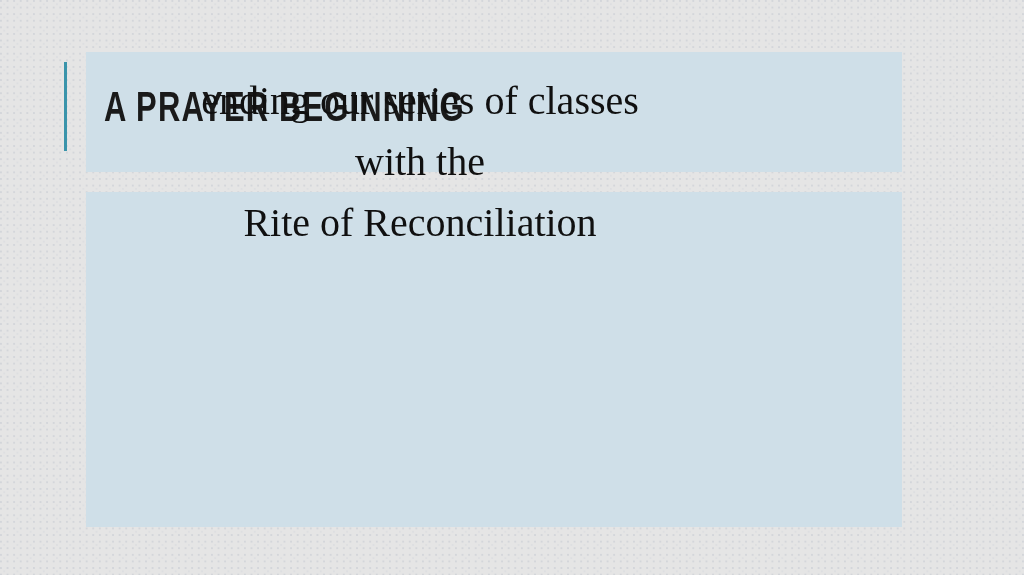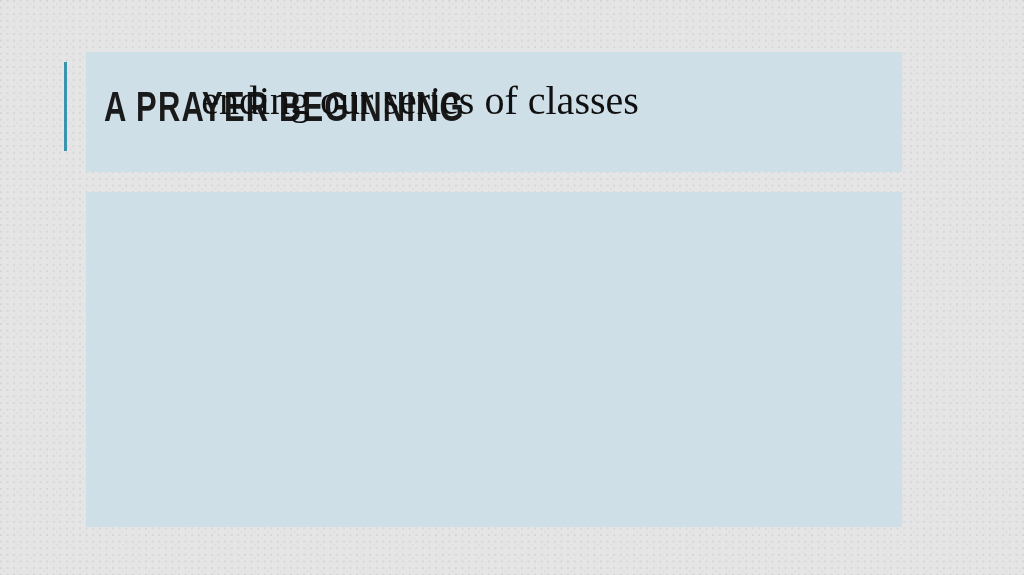--- a/index.html
+++ b/index.html
@@ -104,15 +104,17 @@
 
   <div class="slide-texture"></div>
 
   <div class="title-panel"></div>
   <div class="title-accent-bar"></div>
   <h1 class="title-text">A PRAYER BEGINNING</h1>
 
   <div class="body-panel"></div>
   <div class="body-text">
     <span class="body-line">ending our series of classes</span>
+    <span class="body-line">with the</span>
+    <span class="body-line">Rite of Reconciliation</span>
   </div>
 
 </div>
 
 </body></html>

